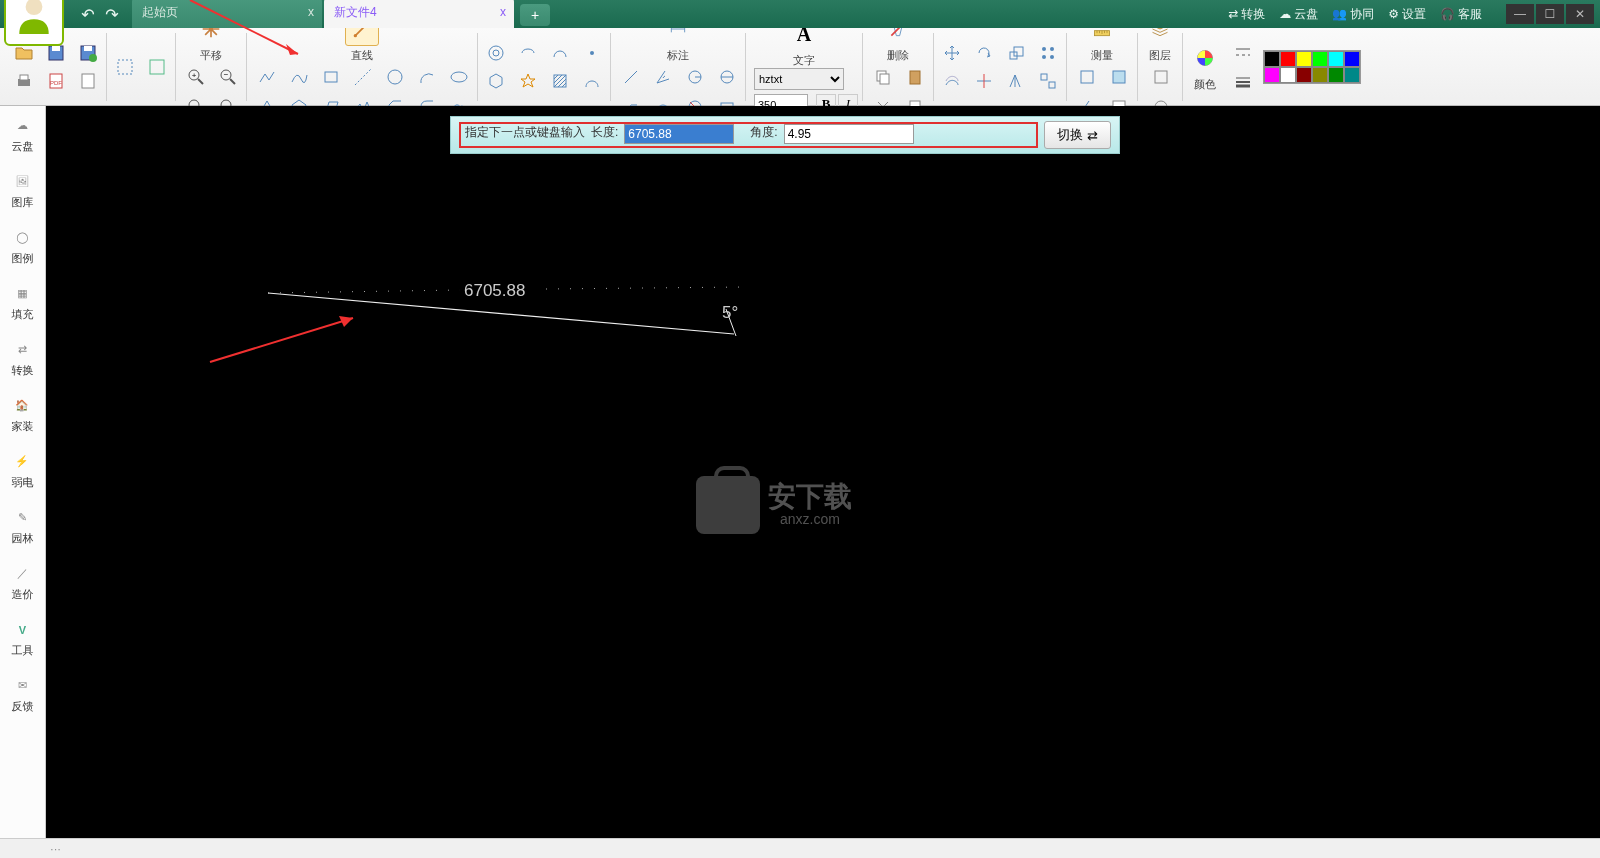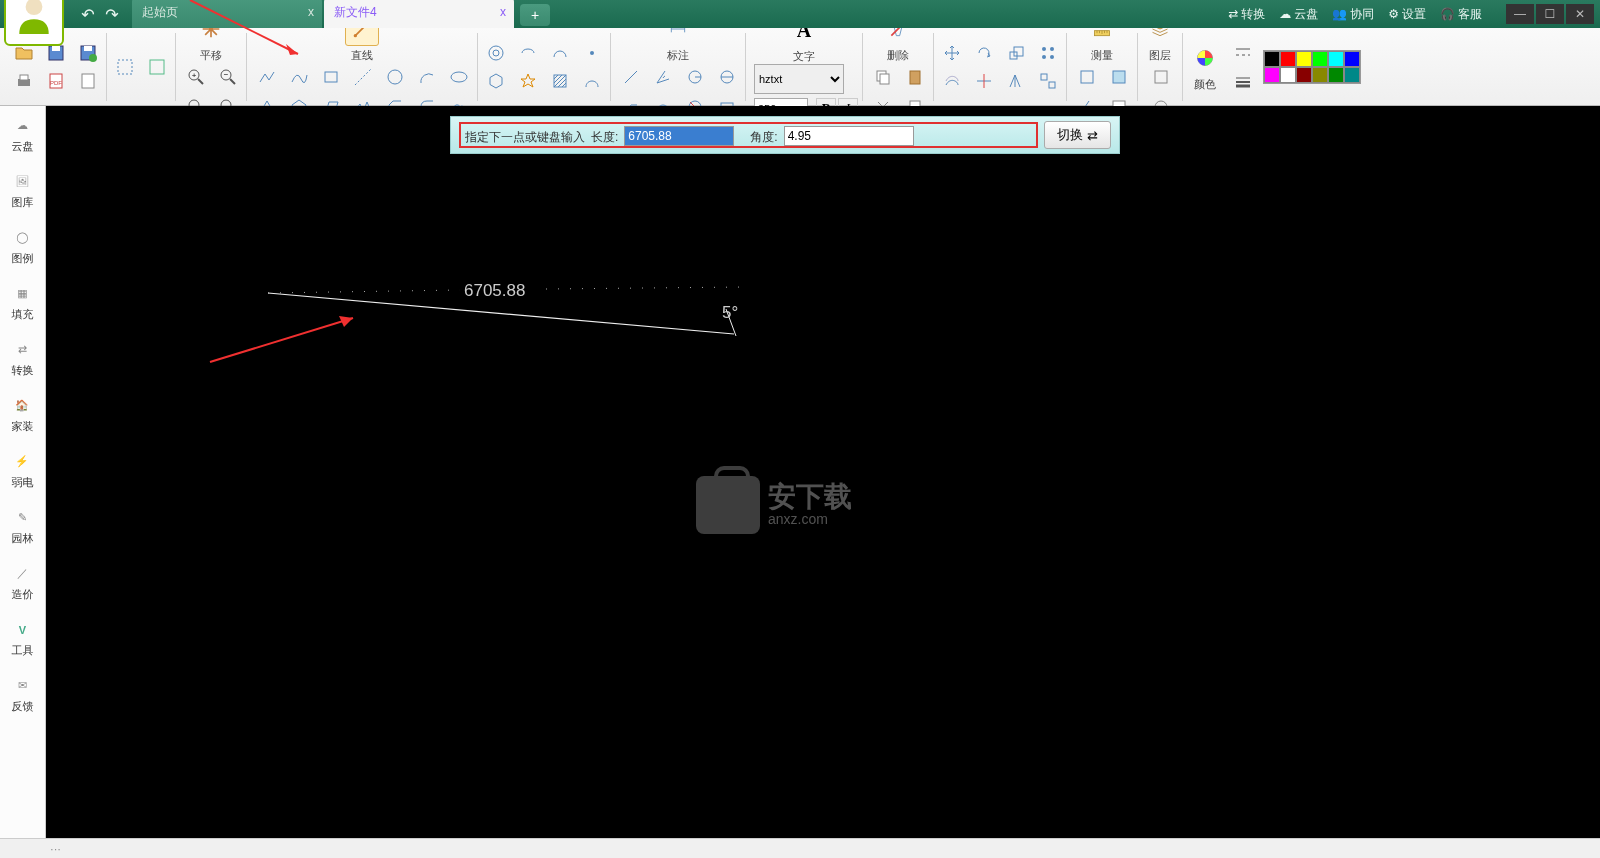--- a/index.html
+++ b/index.html
@@ -27,53 +27,53 @@
 .toolbar { height:78px; background:linear-gradient(#fafafa,#efefef); border-bottom:1px solid #bbb; display:flex; align-items:center; padding:4px 6px; gap:0; }
 .tgroup { display:flex; flex-direction:column; align-items:center; padding:0 4px; border-right:1px solid #d0d0d0; height:68px; justify-content:center; }
 .tgroup.noborder { border-right:none; }
 .trow { display:flex; gap:4px; }
 .tbtn { width:28px; height:28px; border:1px solid transparent; border-radius:3px; display:flex; align-items:center; justify-content:center; cursor:pointer; }
 .tbtn.sel { background:#fff3d0; border-color:#e0b050; }
 .tlabel { font-size:11px; color:#444; margin-top:2px; }
 .tbig { display:flex; flex-direction:column; align-items:center; width:36px; }
 .tbig .tbtn { width:34px; height:34px; }
 
-select.font { width:90px; height:30px; font-size:11px; border:1px solid #aaa; }
+select.font { width:90px; height:22px; font-size:11px; border:1px solid #aaa; }
 input.size { width:54px; height:22px; font-size:11px; border:1px solid #aaa; padding:0 3px; }
 .bi { display:flex; gap:2px; margin-left:4px; }
 .bi span { width:20px; height:20px; border:1px solid #ccc; display:flex; align-items:center; justify-content:center; cursor:pointer; font-family:"Times New Roman"; font-size:13px; }
 
 .palette { display:flex; flex-wrap:wrap; width:98px; gap:0; border:1px solid #999; }
 .palette div { width:16px; height:16px; border:1px solid #888; cursor:pointer; }
 
 
 .sidebar { position:absolute; left:0; top:106px; width:46px; bottom:20px; background:#fcfcfc; border-right:1px solid #ccc; display:flex; flex-direction:column; }
 .sbtn { height:56px; display:flex; flex-direction:column; align-items:center; justify-content:center; cursor:pointer; font-size:11px; color:#333; }
 .sbtn .sic { width:22px; height:22px; display:flex; align-items:center; justify-content:center; color:#888; margin-bottom:2px; }
 
 
 .canvas { position:absolute; left:46px; top:106px; right:0; bottom:20px; background:#000; overflow:hidden; }
 
 
 .floatbar { position:absolute; left:450px; top:116px; width:670px; height:38px; background:linear-gradient(#d8f5f5,#b8e8e8); border:1px solid #9cc; display:flex; align-items:center; padding:0 8px; gap:6px; }
-.redbox { border:2px solid #e03030; height:26px; display:flex; align-items:flex-end; padding:0 4px; gap:6px; font-size:12px; color:#333; }
+.redbox { border:2px solid #e03030; height:26px; display:flex; align-items:flex-start; padding:0 4px; gap:6px; font-size:12px; color:#333; }
 .redbox input { height:20px; font-size:12px; border:1px solid #999; padding:0 3px; }
 .redbox input.sel { background:#3a7ed0; color:#fff; }
 .switchbtn { margin-left:auto; padding:4px 12px; background:linear-gradient(#fff,#e5e5e5); border:1px solid #aaa; border-radius:3px; font-size:13px; cursor:pointer; display:flex; align-items:center; gap:4px; }
 .switchbtn::after { content:"⇄"; }
 
 
 .dim-text { position:absolute; color:#ccc; font-size:17px; }
 
 
 .wm { position:absolute; left:650px; top:370px; opacity:0.6; display:flex; align-items:center; gap:8px; }
 .wm .bag { width:64px; height:58px; background:#666; border-radius:8px; position:relative; }
 .wm .bag::before { content:""; position:absolute; top:-10px; left:18px; width:28px; height:14px; border:4px solid #666; border-bottom:none; border-radius:10px 10px 0 0; }
 .wm .txt { color:#888; font-size:28px; line-height:1;font-weight:bold; }
-.wm .sub { color:#888; font-size:14px; }
+.wm .sub { color:#888; font-size:14px;text-align:center; }
 
 
 .statusbar { position:absolute; left:0; right:0; bottom:0; height:20px; background:#f0f0f0; border-top:1px solid #ccc; display:flex; align-items:center; padding:0 50px; font-size:11px; color:#888; gap:20px; }
 
 
 .ann-arrow { position:absolute; pointer-events:none; }
 
 
 .ic { width:20px; height:20px; }
 </style>

